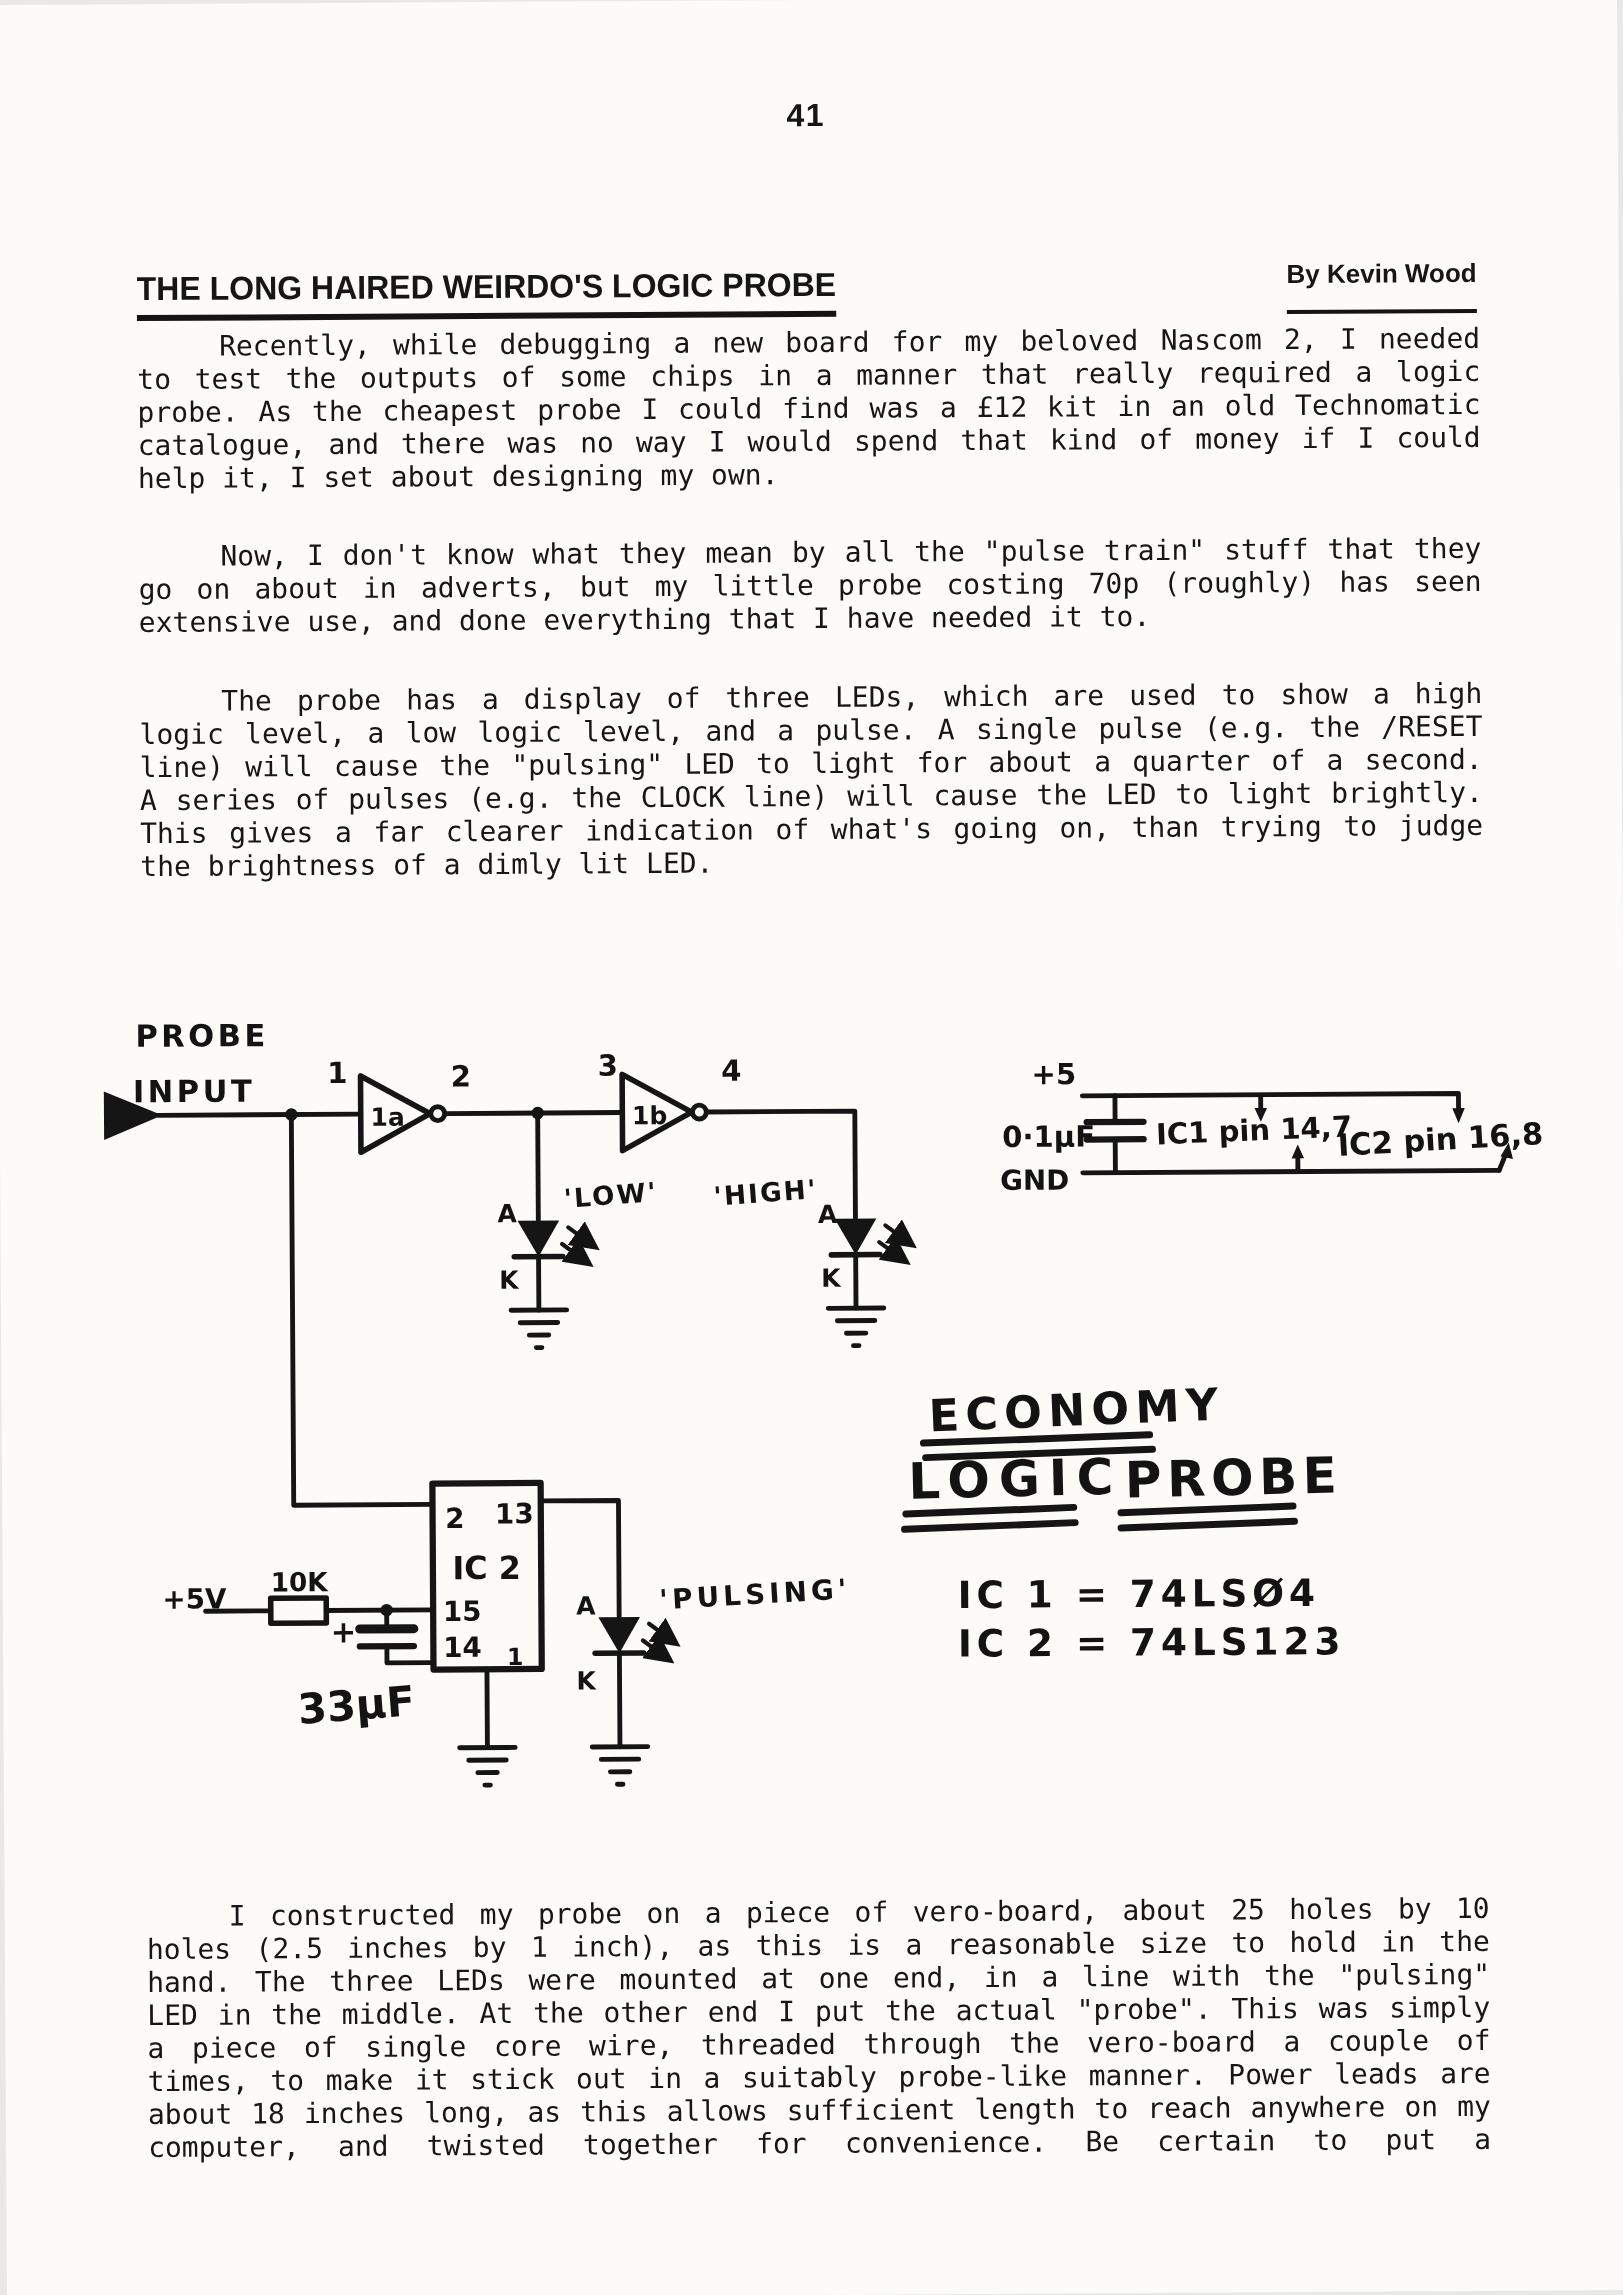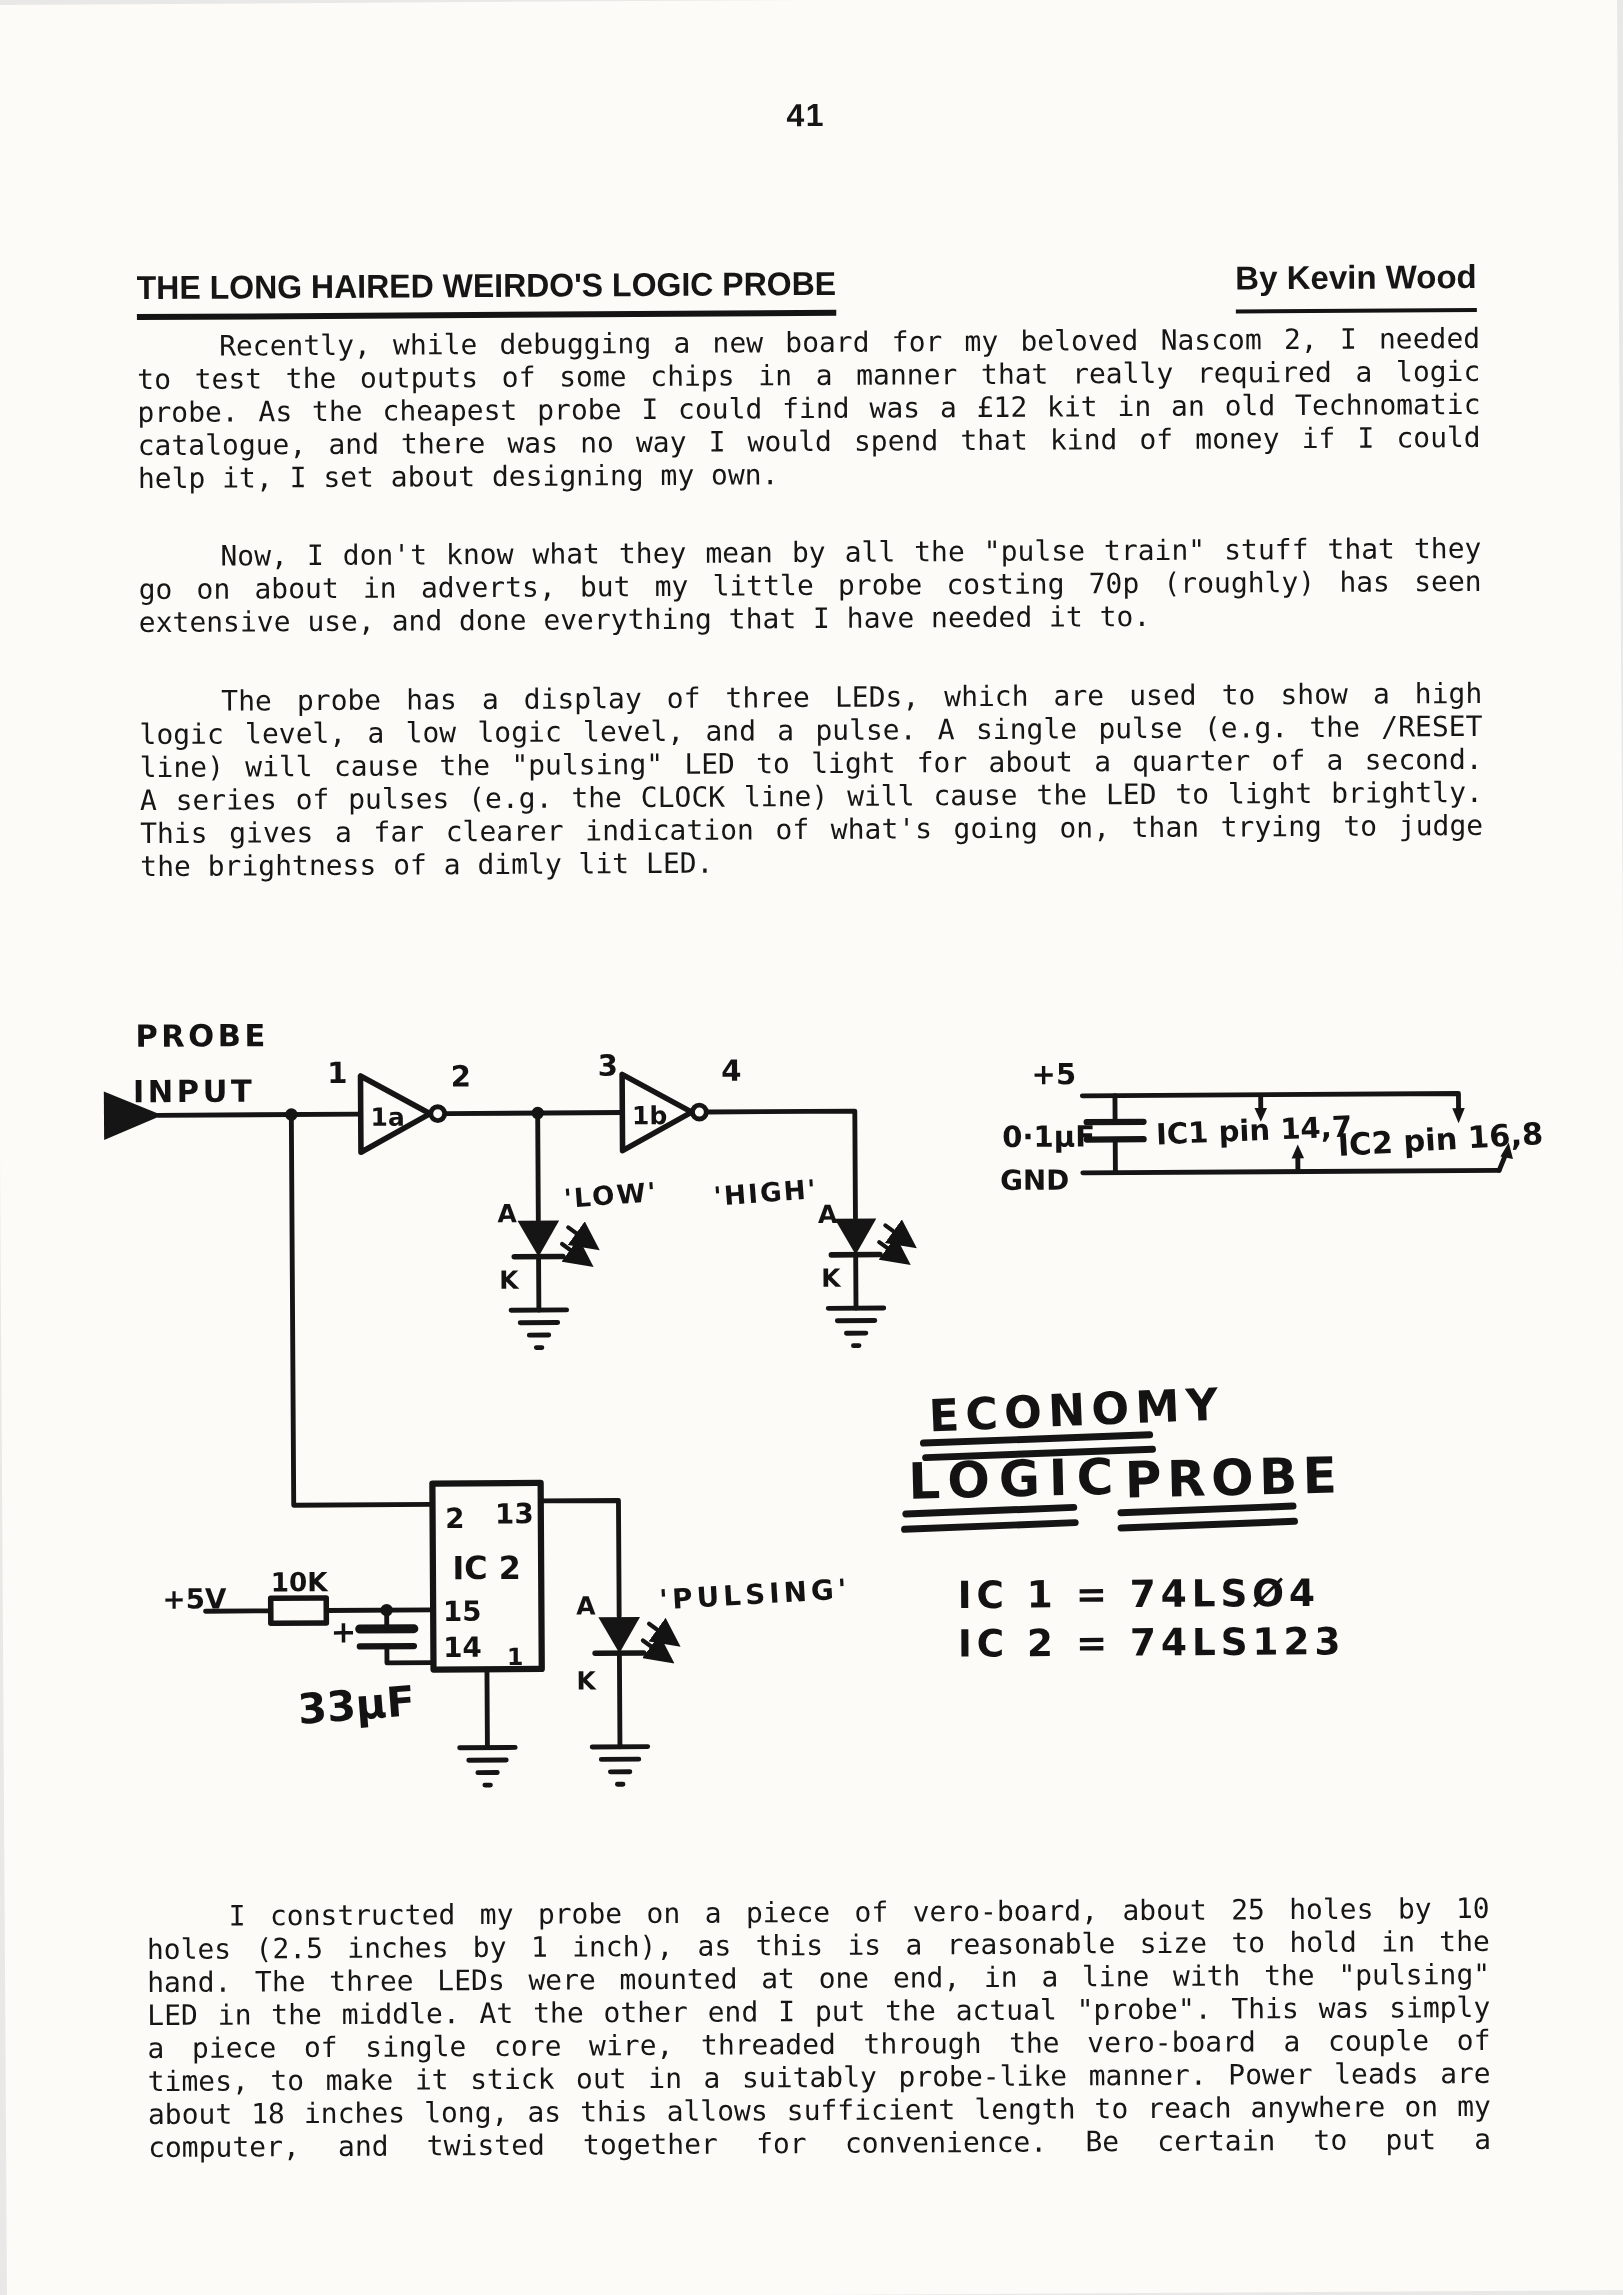--- a/index.html
+++ b/index.html
@@ -27,22 +27,22 @@
   .title{
     display:inline-block;
     font-family:"Liberation Sans", sans-serif;
     font-weight:700;font-size:33px;letter-spacing:0px;
     border-bottom:6.2px solid #141414;padding-bottom:7px;
     transform:scaleX(0.97);transform-origin:left bottom;
   }
   .byline{
     display:inline-block;
     font-family:"Liberation Sans", sans-serif;
-    font-weight:700;font-size:33px;
-    border-bottom:4.2px solid #141414;padding-bottom:12px;
+    font-weight:700;font-size:26px;
+    border-bottom:4.2px solid #141414;padding-bottom:20px;
   }
   .para{
     position:absolute;left:142px;width:1343px;
     font-size:28px;line-height:33px;
     font-family:"DejaVu Sans Mono", monospace;
   }
   .bline{
     text-align:justify;
     -moz-text-align-last:justify;
     text-align-last:justify;

